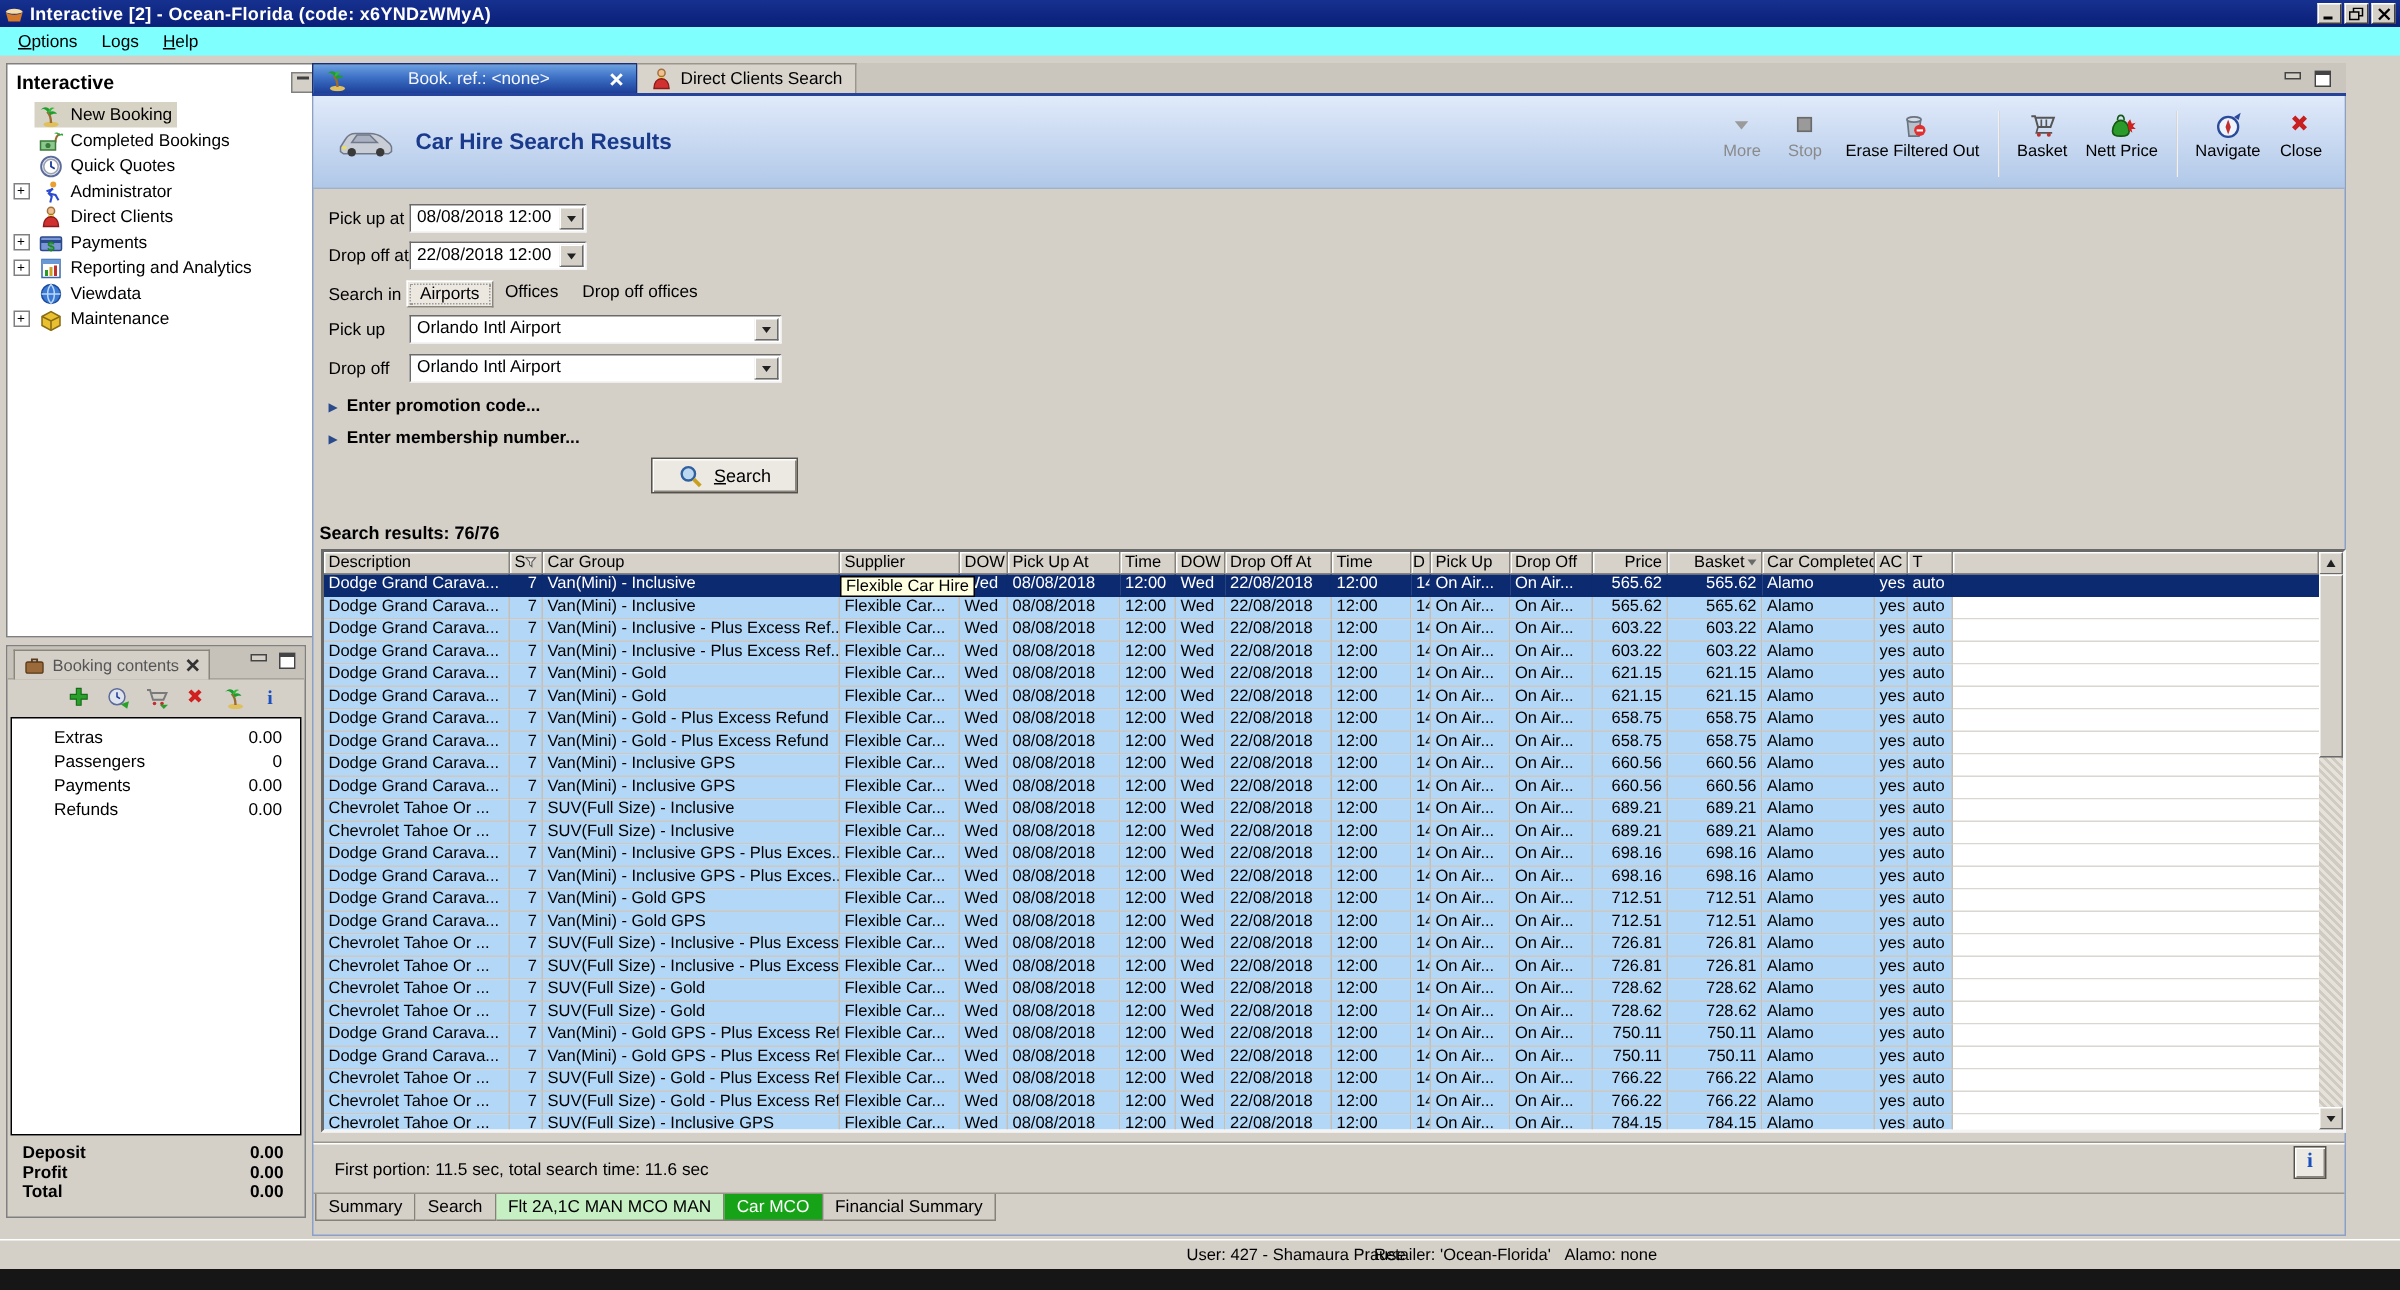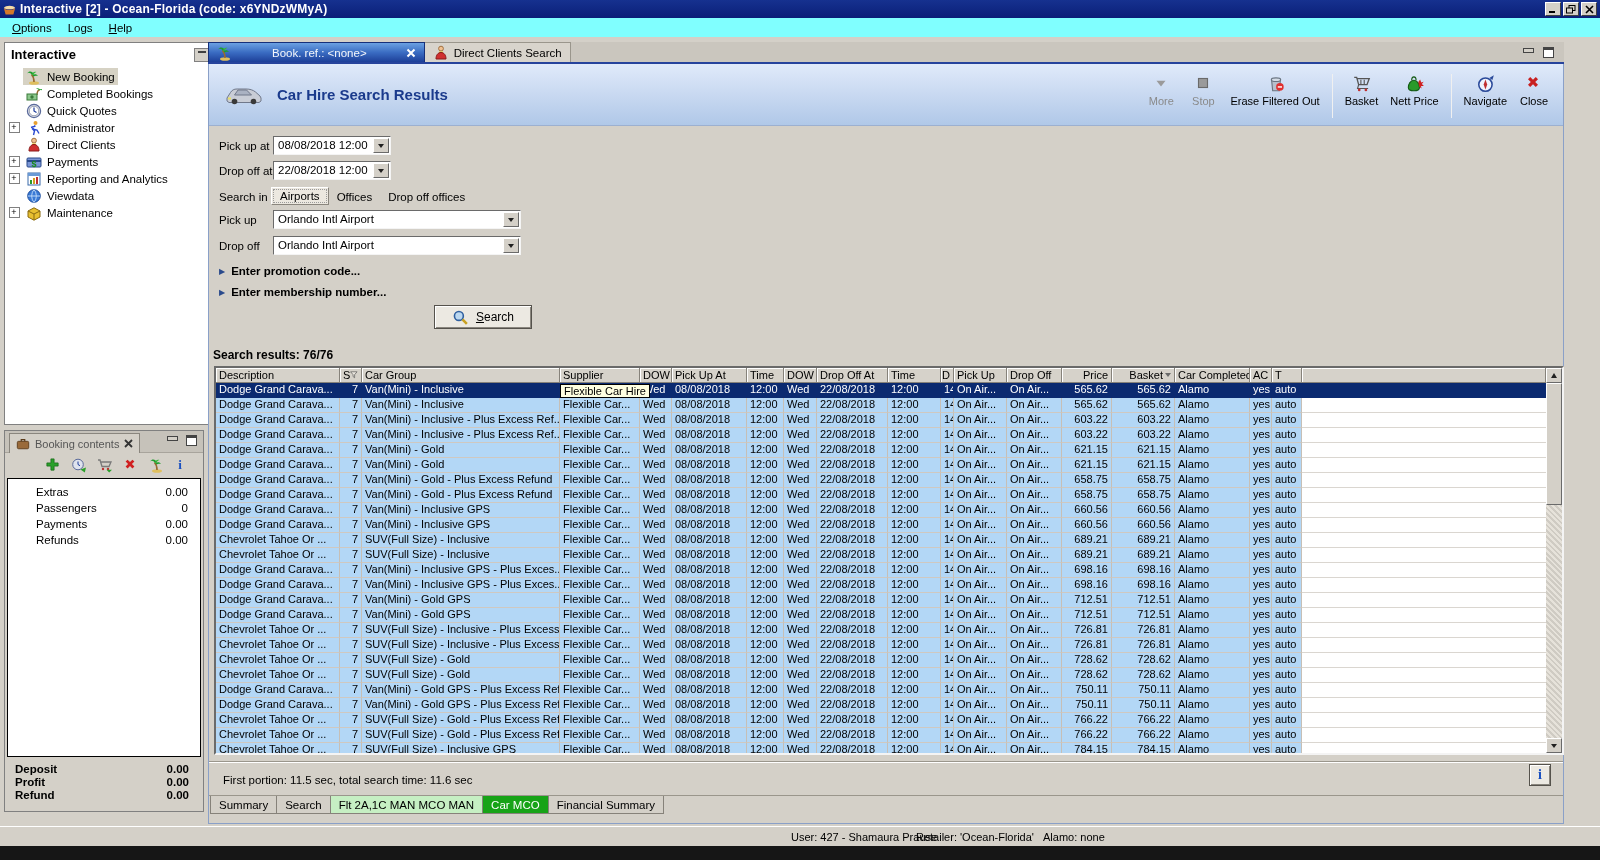--- a/index.html
+++ b/index.html
@@ -80,21 +80,21 @@
   .tool-btn.disabled { color:#8a8a8a; }
   .tool-sep { width:1px; background:#9a9a9a; border-right:1px solid #f0f0f0; margin:2px 6px; }
 
   
   .flabel { position:absolute; font-size:11.5px; }
   .sunken { border:1px solid; border-color:#6a6a6a #f4f4f4 #f4f4f4 #6a6a6a; background:#fff; position:absolute; }
   .fieldtext { position:absolute; left:4px; top:2px; font-size:11.5px; white-space:nowrap; }
   .combo-btn { position:absolute; right:1px; top:1px; bottom:1px; width:16px; background:#d4d0c8;
     border:1px solid; border-color:#fff #6a6a6a #6a6a6a #fff; display:flex; align-items:center; justify-content:center; }
   .arrow-dn { width:0; height:0; border-left:3.5px solid transparent; border-right:3.5px solid transparent; border-top:4px solid #202020; }
-  .seg { display:flex; position:absolute; align-items:flex-end; }
+  .seg { display:flex; position:absolute; align-items:flex-start; }
   .seg-opt { padding:2px 8px; font-size:11.5px; }
   .seg-opt.selected { background:#ece8e0; border:1px solid; border-color:#fff #8a867e #8a867e #fff; outline:1px dotted #9a9a9a; outline-offset:-3px; }
   .disc { position:absolute; display:flex; align-items:center; gap:6px; }
   .disc .tri { color:#2a4a8c; font-size:8px; }
   .disc .dtxt { font-weight:bold; font-size:11.5px; }
   .search-btn { position:absolute; width:98px; height:24px; background:#ece9e2;
     border:1px solid #55524c; box-shadow:inset 1px 1px 0 #fff, inset -1px -1px 0 #8a867e;
     display:flex; align-items:center; justify-content:center; gap:7px; font-size:12px; }
   .summary { position:absolute; font-weight:bold; font-size:12px; }
 
@@ -403,21 +403,21 @@
   <div class="bk-totals">
       <div class="bk-trow">
         <div>Deposit</div>
         <div>0.00</div>
       </div>
       <div class="bk-trow">
         <div>Profit</div>
         <div>0.00</div>
       </div>
       <div class="bk-trow">
-        <div>Refund</div>
+        <div>Total</div>
         <div>0.00</div>
       </div>
     </div>
 </div>
 
 <div class="main">
   <div class="tabrow">
     <div class="doc-tab active">
       <span>
           <svg width="16" height="16" viewBox="0 0 16 16">

